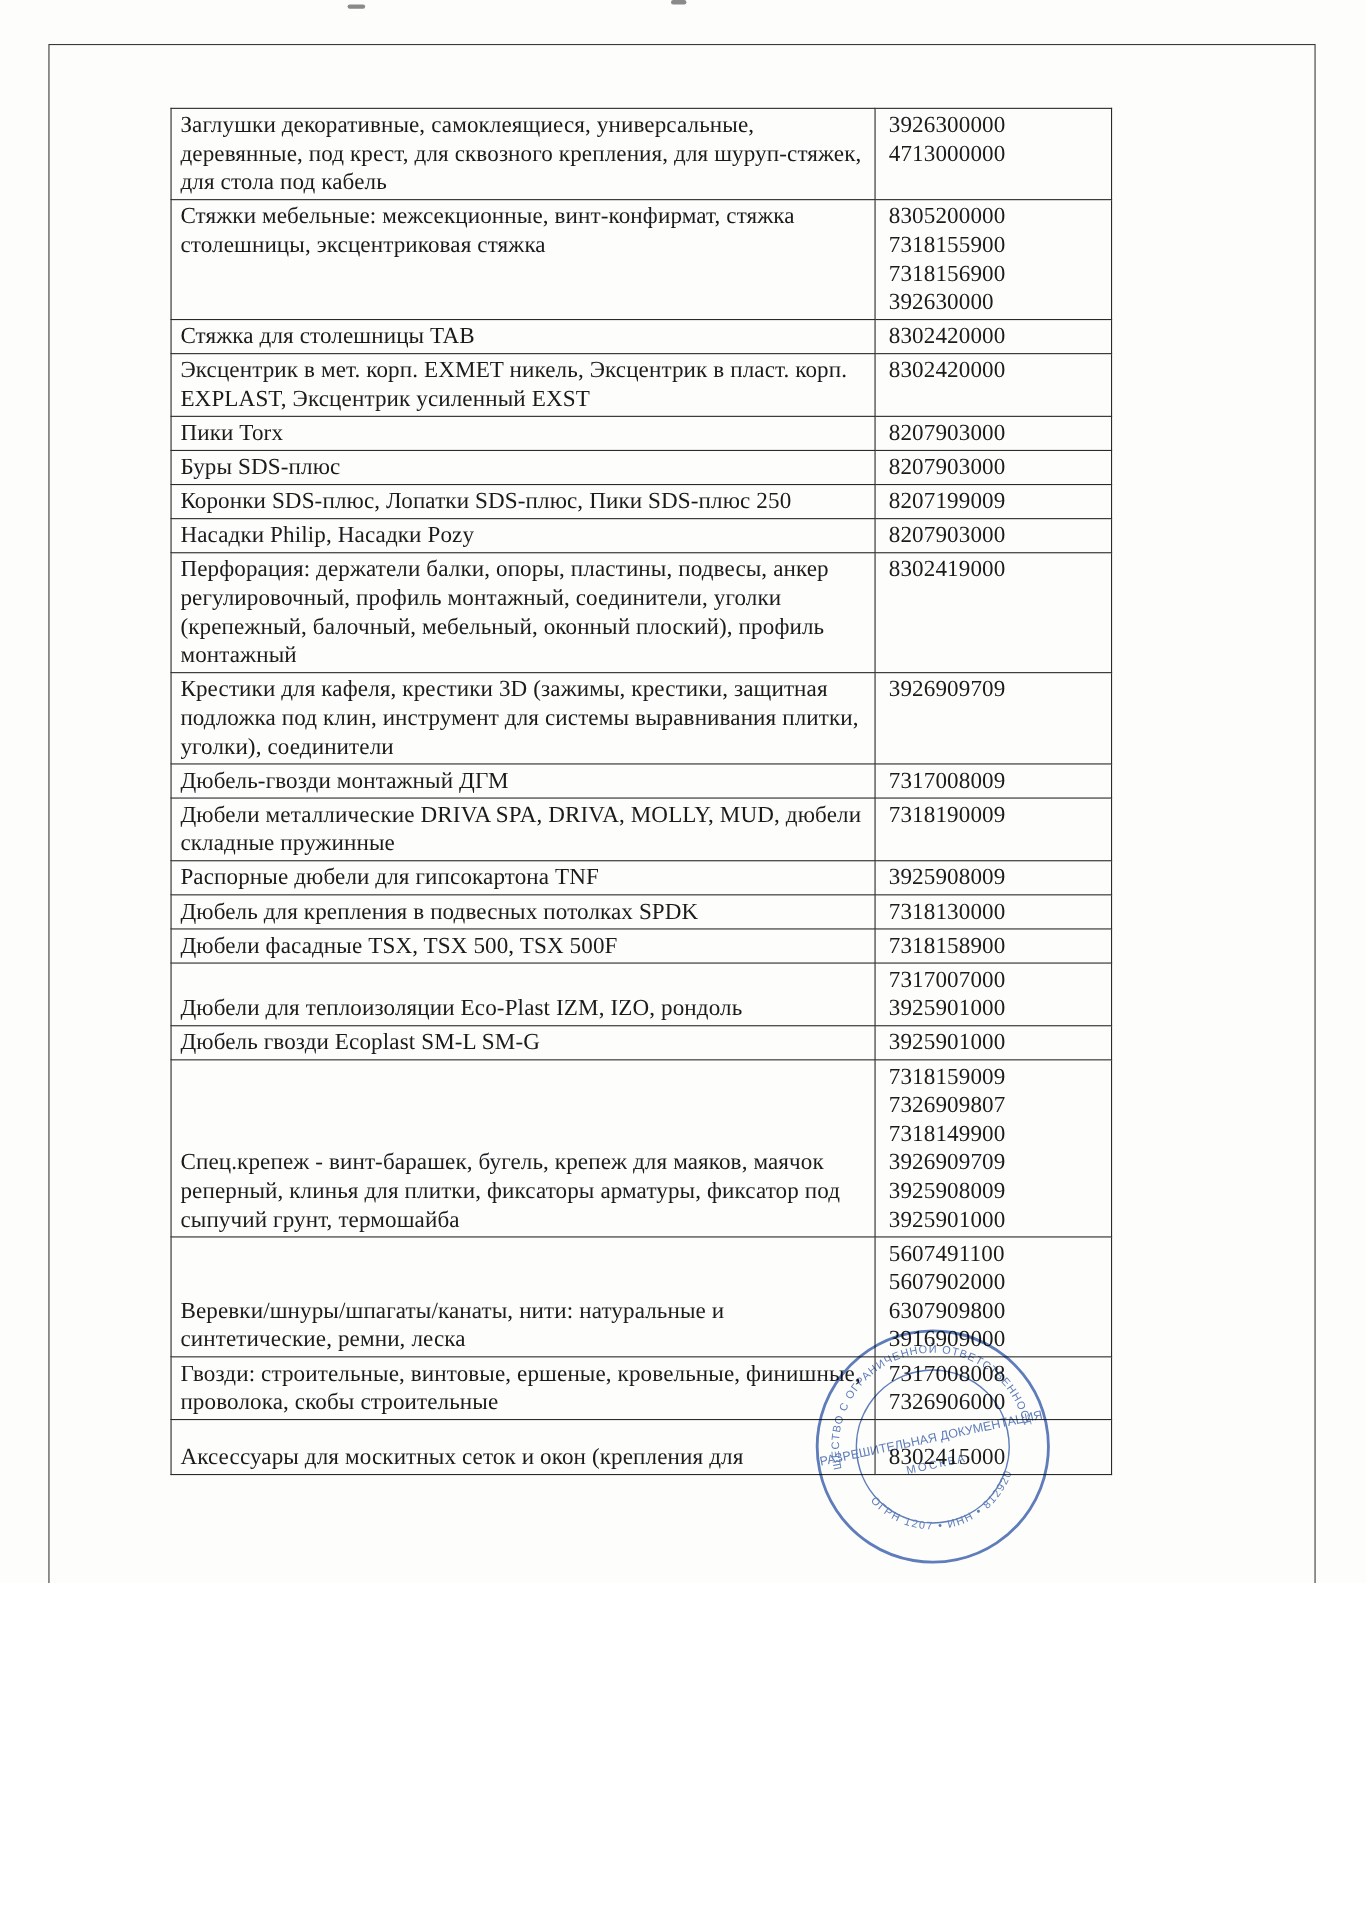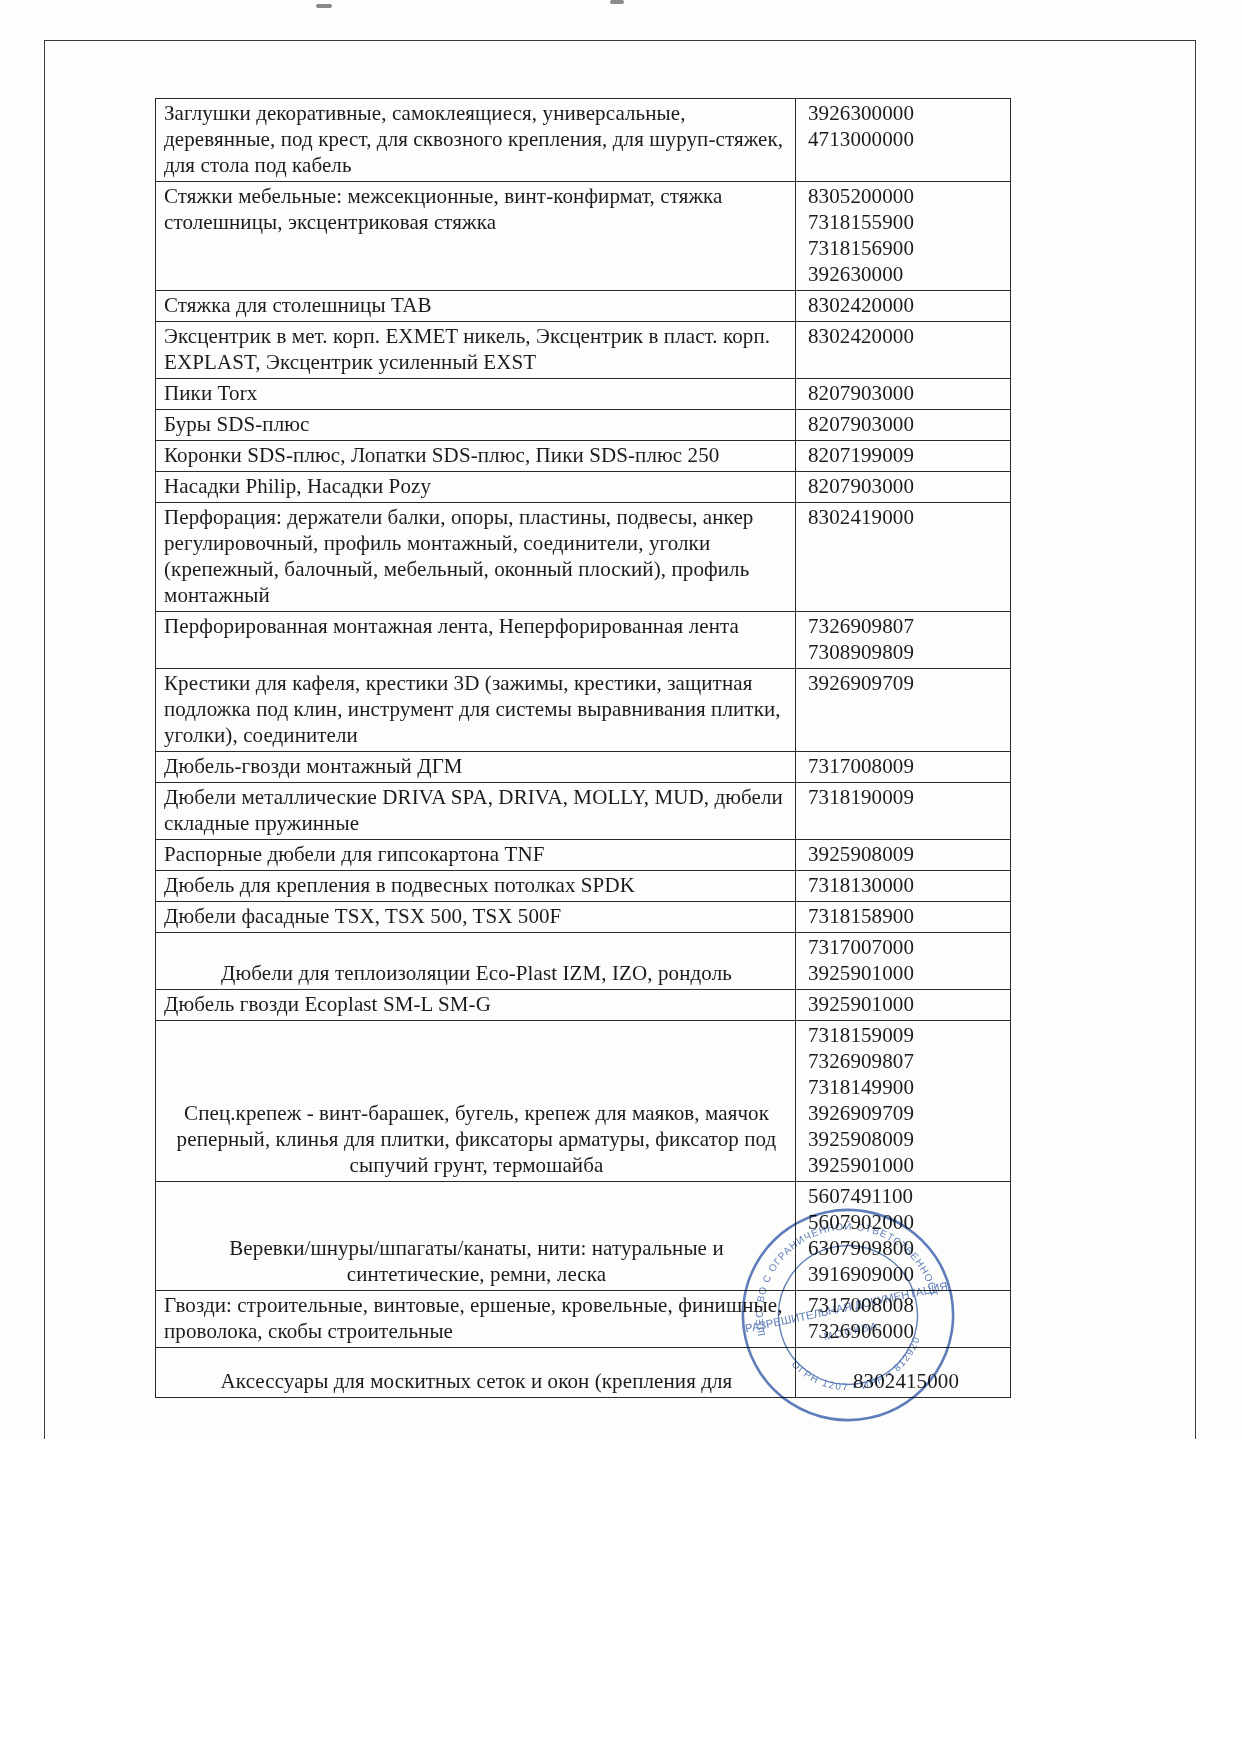--- a/index.html
+++ b/index.html
@@ -41,21 +41,21 @@
   .td {
     display:table-cell;
     border:1.6px solid #2a2a2a;
     padding:1px 6px 3px 8px;
     vertical-align:top;
     box-sizing:border-box;
     word-wrap:break-word;
   }
   .td.desc  { width:640px; }
   .td.codes { width:215px; padding-left:12px; }
-  .td.vbottom { vertical-align:bottom;text-align:center; }
+  .td.vbottom { vertical-align:bottom; }
   .code-line { white-space:nowrap;font-family:Liberation Serif, serif; }
 
   .stamp {
     position:absolute;
     left:729px; top:1196px;
     width:238px; height:238px;
     color:#3b61ad;
     opacity:0.82;
     mix-blend-mode:multiply;
     transform:rotate(-12deg);
@@ -124,27 +124,20 @@
       <div class="tr">
         <div class="td desc">Насадки Philip, Насадки Pozy</div>
         <div class="td codes">
           <div class="code-line">8207903000</div>
         </div>
       </div>
       <div class="tr">
         <div class="td desc">Перфорация: держатели балки, опоры, пластины, подвесы, анкер регулировочный, профиль монтажный, соединители, уголки (крепежный, балочный, мебельный, оконный плоский), профиль монтажный</div>
         <div class="td codes">
           <div class="code-line">8302419000</div>
-        </div>
-      </div>
-      <div class="tr">
-        <div class="td desc">Перфорированная монтажная лента, Неперфорированная лента</div>
-        <div class="td codes">
-          <div class="code-line">7326909807</div>
-          <div class="code-line">7308909809</div>
         </div>
       </div>
       <div class="tr">
         <div class="td desc">Крестики для кафеля, крестики 3D (зажимы, крестики, защитная подложка под клин, инструмент для системы выравнивания плитки, уголки), соединители</div>
         <div class="td codes">
           <div class="code-line">3926909709</div>
         </div>
       </div>
       <div class="tr">
         <div class="td desc">Дюбель-гвозди монтажный ДГМ</div>

